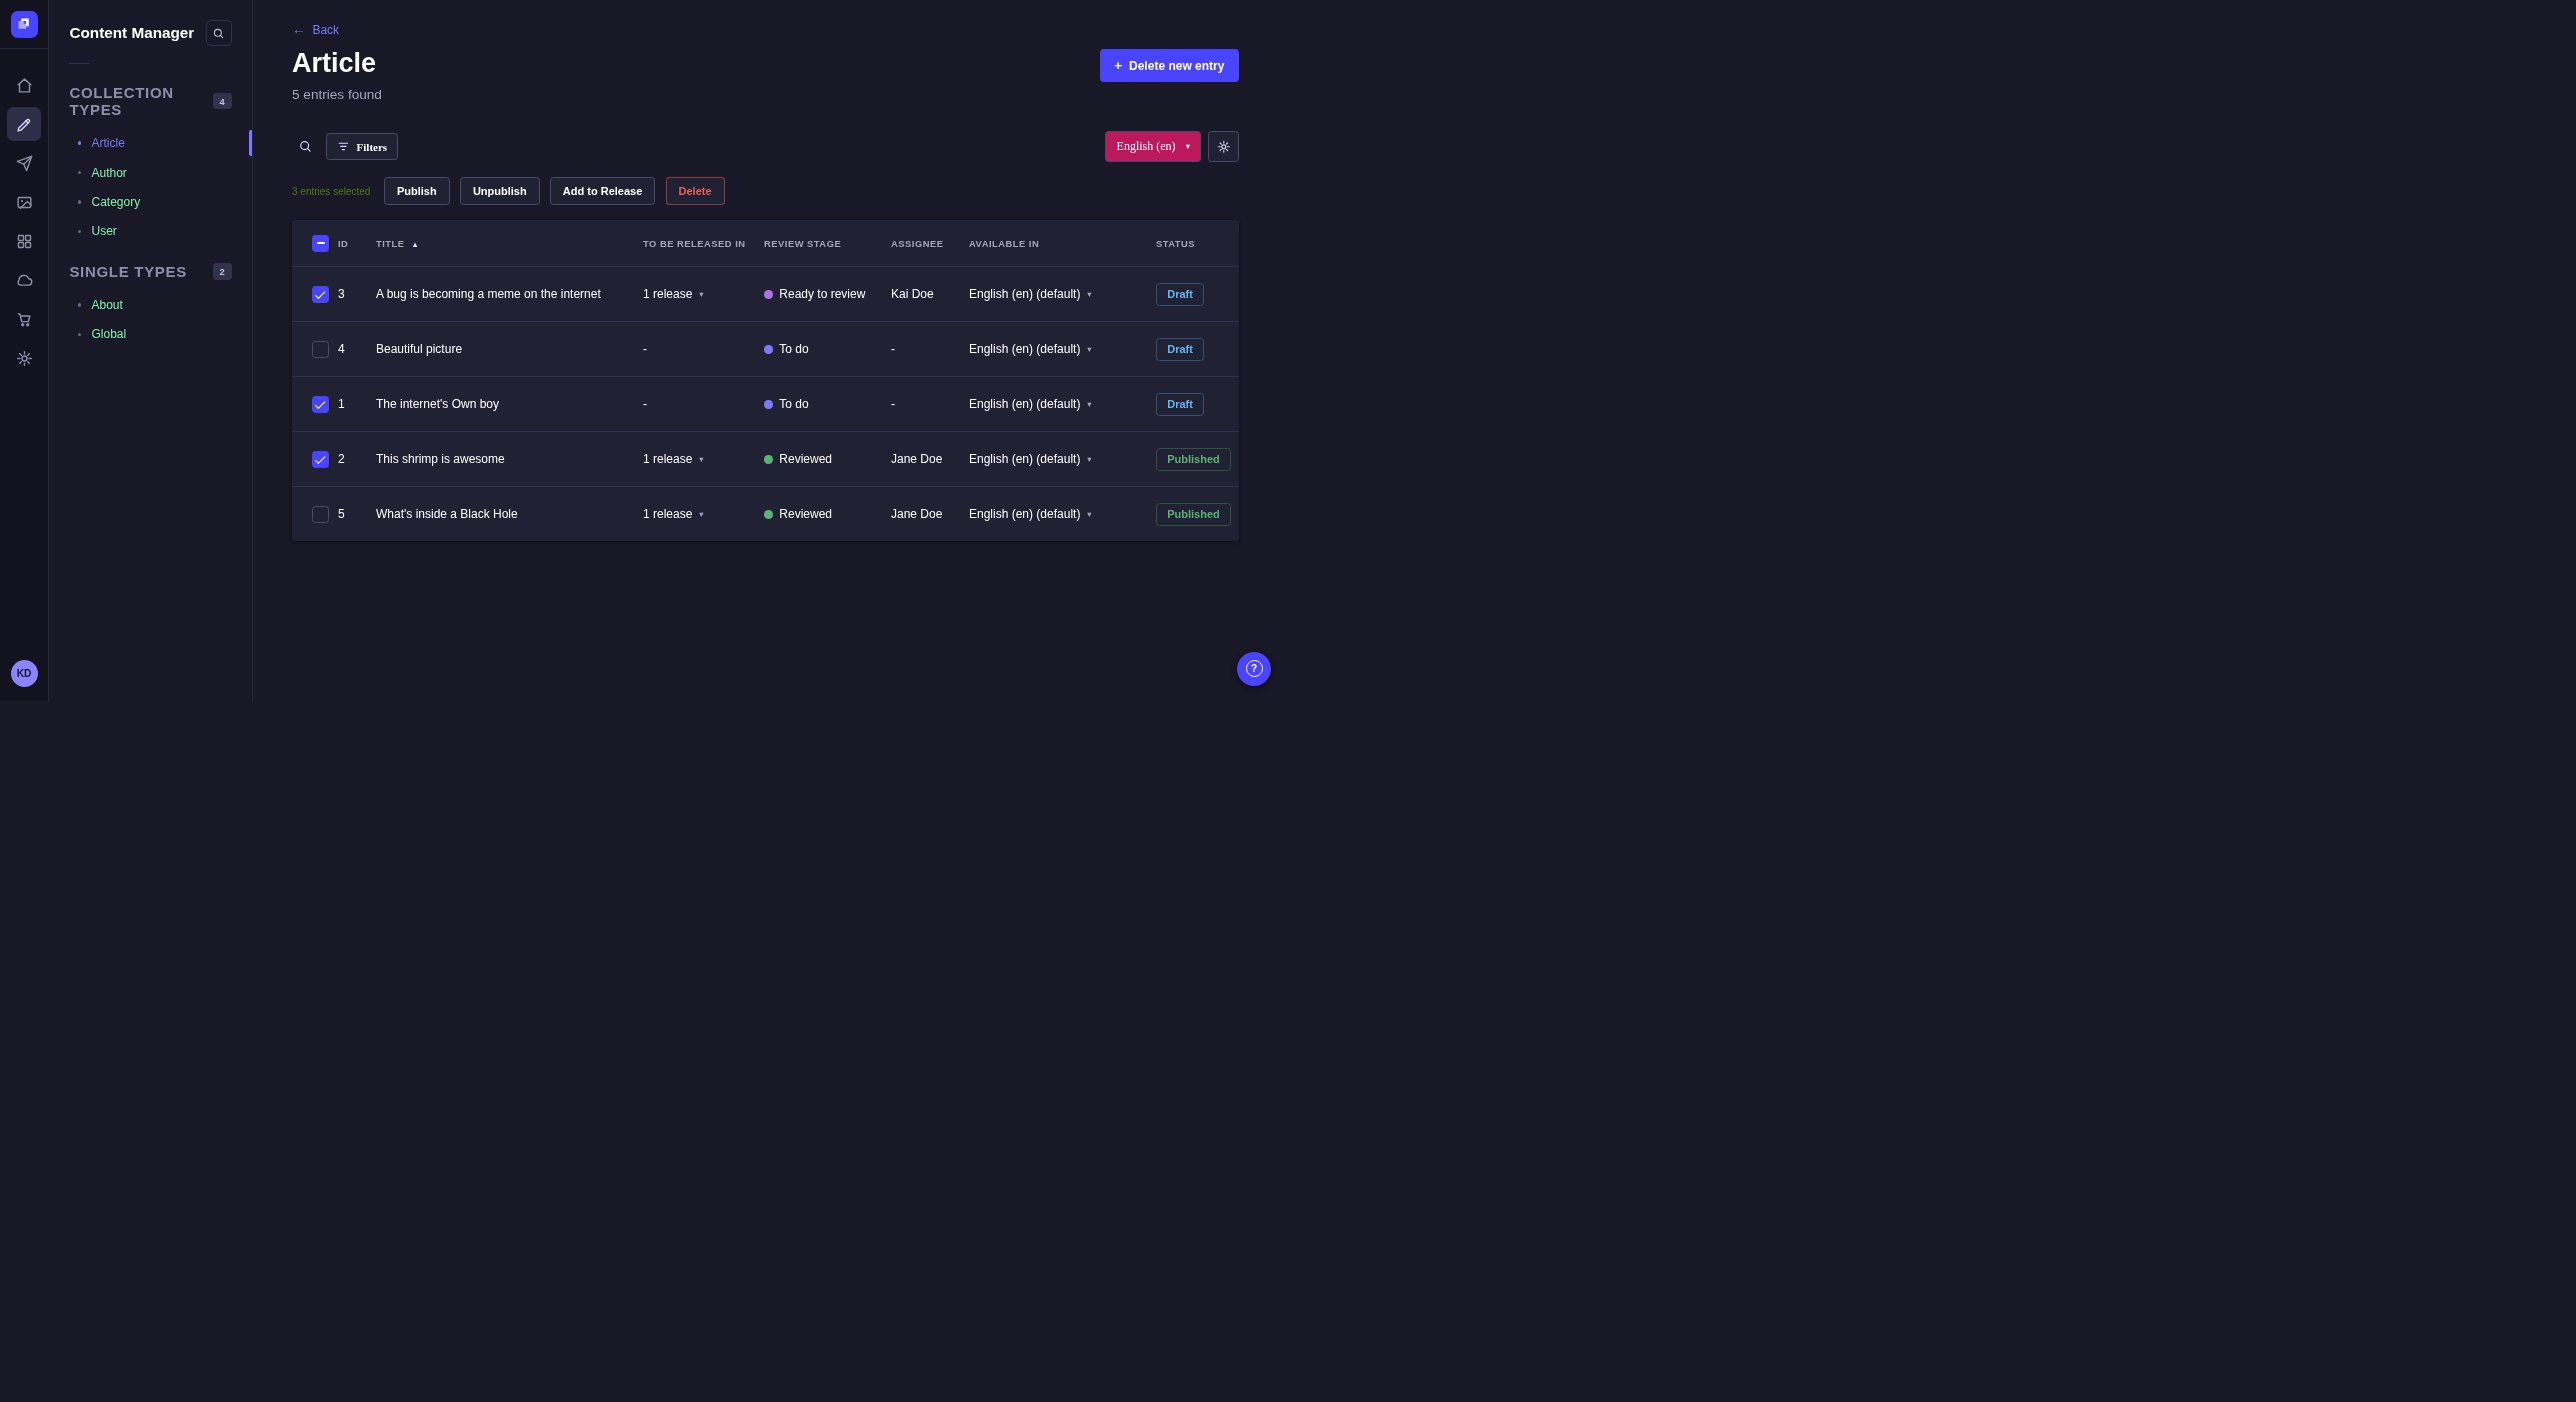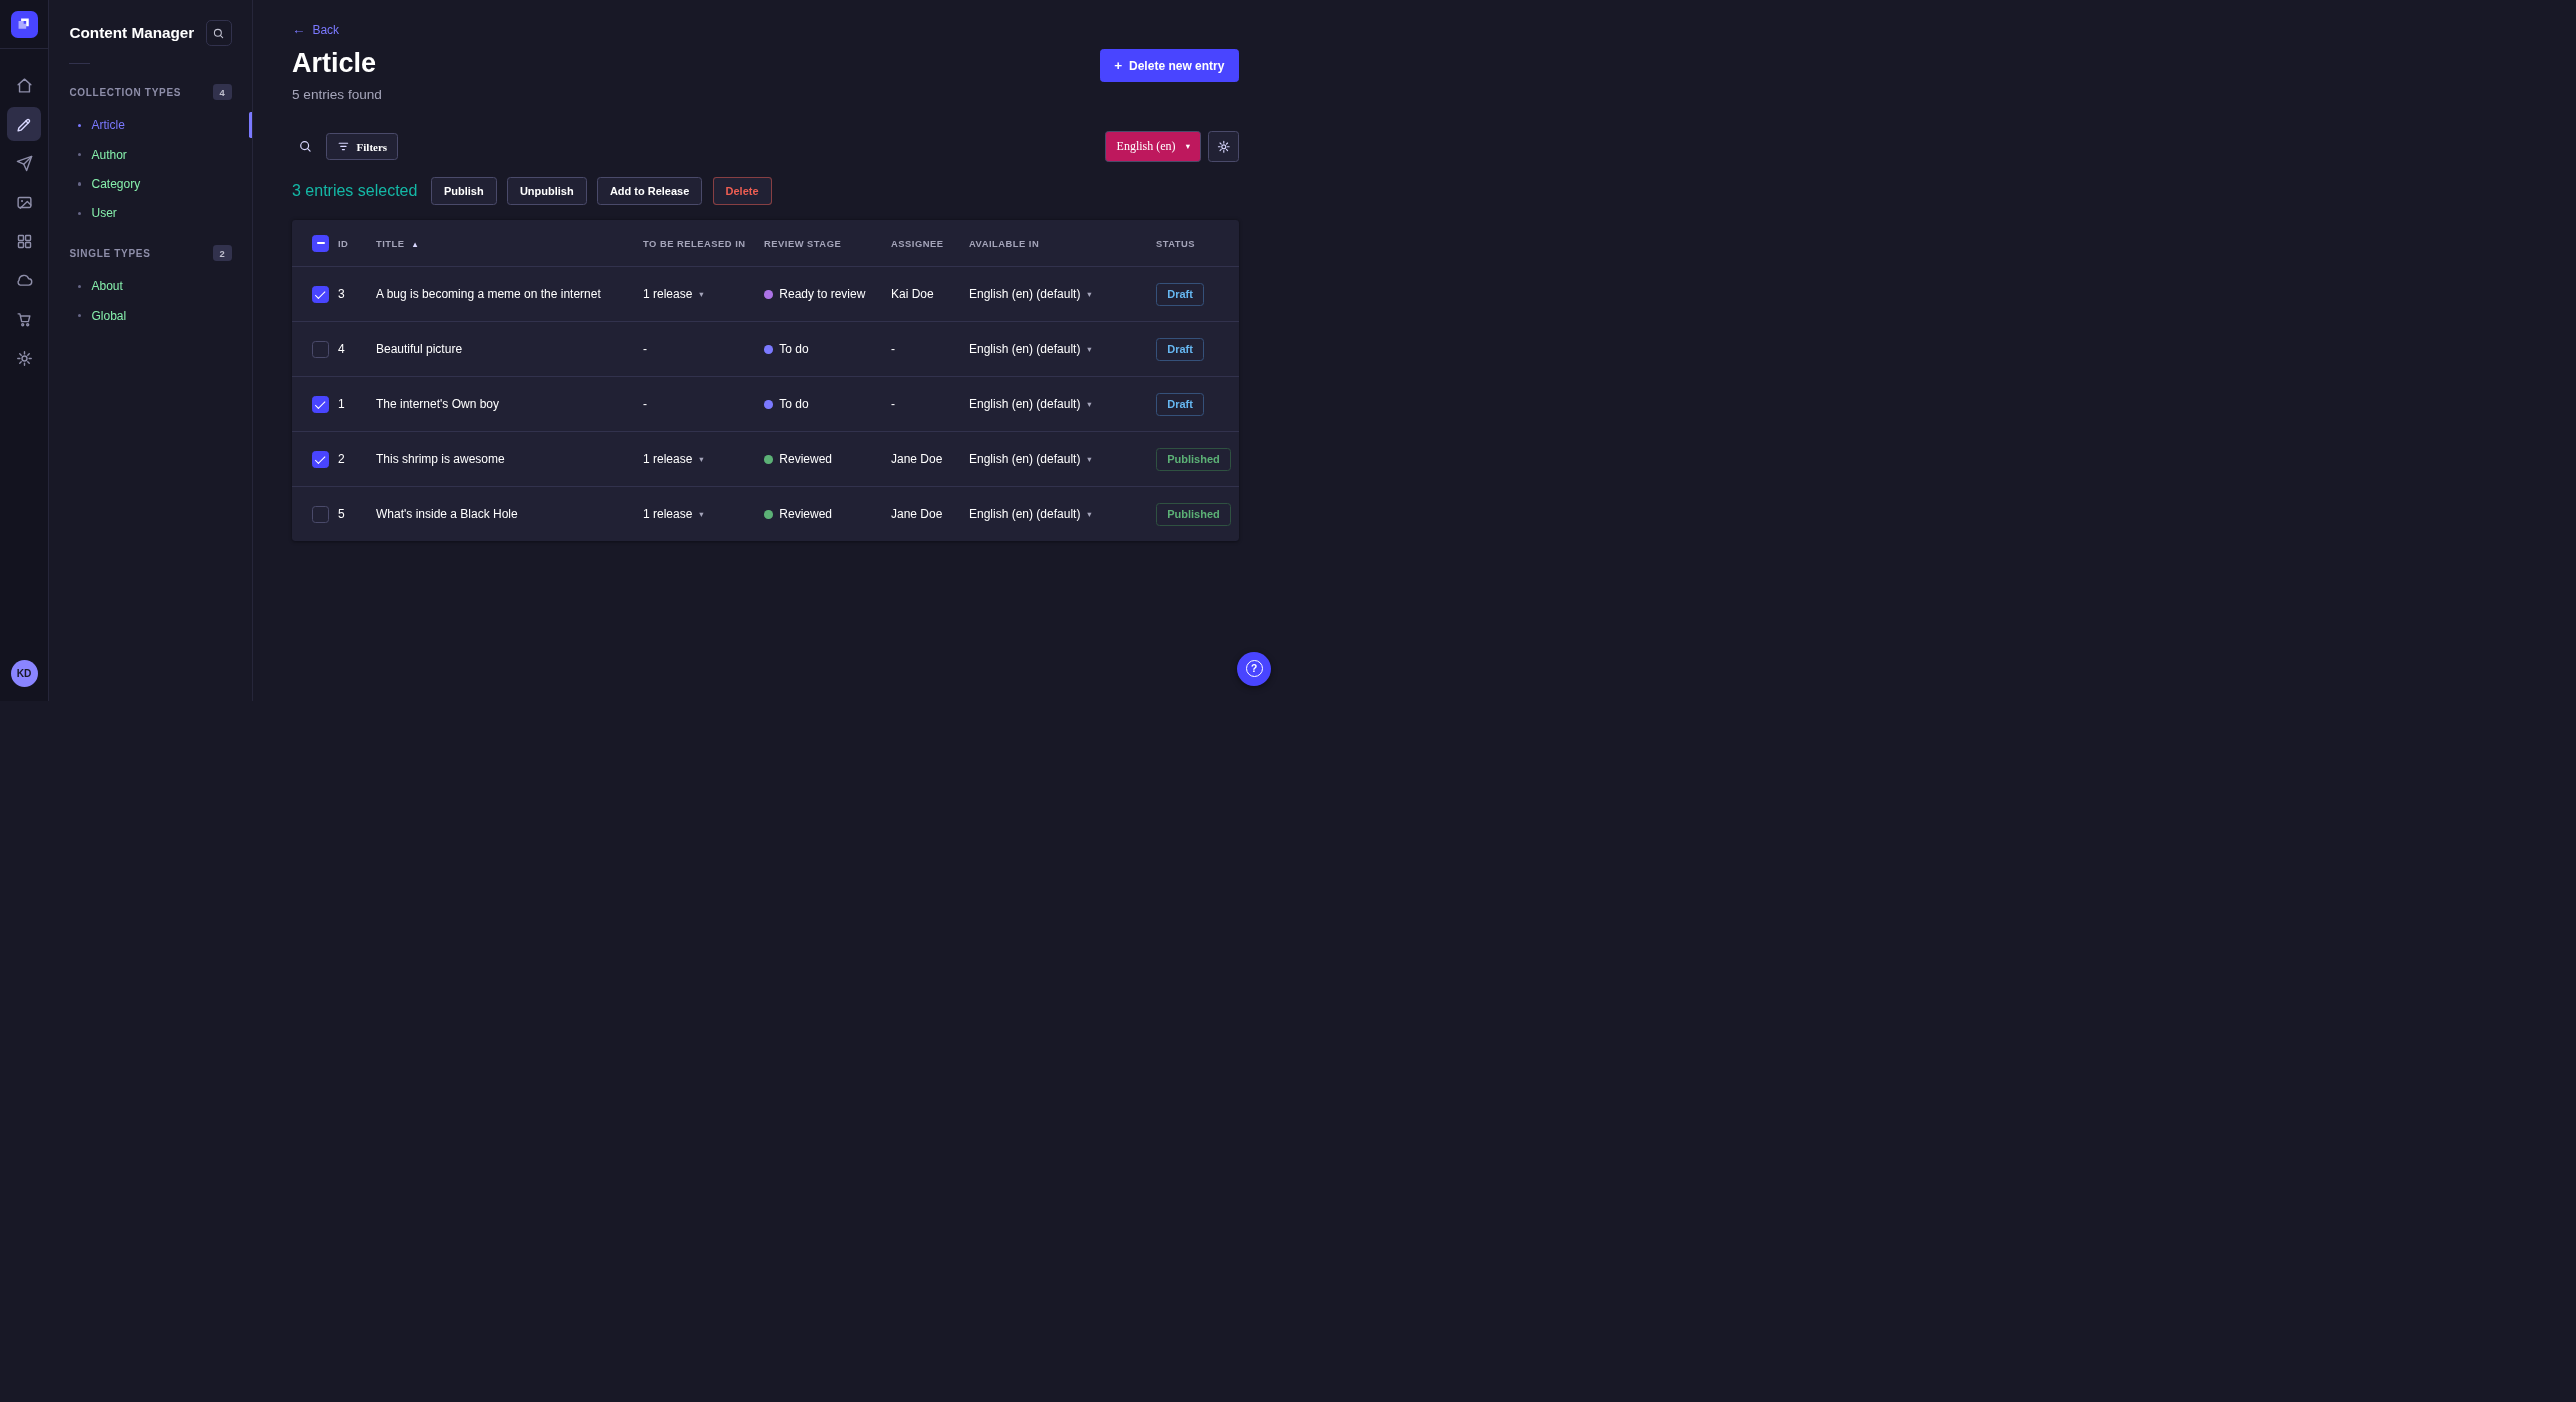--- a/index.html
+++ b/index.html
@@ -26,21 +26,21 @@
   
   .sidebar { width:204px; background:#181826; border-right:0.9px solid #26263a;
     padding:20.4px; flex-shrink:0; position:relative; }
   .sidebar-header { display:flex; align-items:center; justify-content:space-between; }
   .sidebar-title { font-size:15.3px; font-weight:bold; }
   .sidebar-search { width:25.6px; height:25.6px; border:0.9px solid #32324d; border-radius:5.1px;
     background:transparent; display:flex; align-items:center; justify-content:center; cursor:pointer; }
   .sidebar-divider { width:20.4px; height:0.9px; background:#32324d; margin:17px 0 15.3px; }
   .section-header { display:flex; align-items:center; justify-content:space-between;
     margin-top:5.1px; padding:5.1px 0; }
-  .section-label { font-size:10px; font-weight:bold; letter-spacing:0.7px; color:#8e8ea9; }
+  .section-label { font-size:15px; font-weight:bold; letter-spacing:0.7px; color:#8e8ea9; }
   .section-badge { background:#32324d; color:#c0c0cf; font-size:9.4px; font-weight:bold;
     padding:2.6px 6.8px; border-radius:3.4px; }
   .side-list { margin:5.1px 0 12px; }
   .side-item { position:relative; display:flex; align-items:center; gap:10.2px;
     padding:7.7px 8.5px; border-radius:3.4px; font-size:12px; color:#86efac; cursor:pointer; }
   .side-item .bullet { width:3.4px; height:3.4px; border-radius:50%; background:#666687; flex-shrink:0; }
   .side-item.active { color:#7b79ff; }
   .side-item.active .bullet { background:#7b79ff; }
   .side-item.active::after { content:""; position:absolute; right:-20.4px; top:1.7px;
     bottom:1.7px; width:2.6px; background:#7b79ff; border-radius:1.7px 0 0 1.7px; }
@@ -67,21 +67,21 @@
     font-weight:600; color:#fff; cursor:pointer; font-family:inherit; }
   .locale-select { display:flex; align-items:center; gap:10.2px; background:#be185d;
     border:0.9px solid #4a4a6a; border-radius:3.4px; padding:6.8px 10.2px; font-size:12px;
     color:#fff; cursor:pointer; }
   .caret { font-size:8.5px; color:#a5a5ba; line-height:1; }
   .locale-select .caret { color:#ffffff; }
   .icon-btn-square { width:31px; height:31px; background:#212134; border:0.9px solid #4a4a6a;
     border-radius:3.4px; display:flex; align-items:center; justify-content:center; cursor:pointer; }
 
   .selected-row { display:flex; align-items:center; gap:10.2px; margin-top:15.3px; }
-  .selected-text { font-size:16px; color:#14b8a6; margin-right:3.4px; }
+  .selected-text { font-size:10px; color:#4d7c0f; margin-right:3.4px; }
   .btn-action { background:#212134; border:0.9px solid #4a4a6a; border-radius:3.4px;
     padding:6.8px 12px; font-size:11px; font-weight:600; color:#fff; cursor:pointer; font-family:inherit; }
   .btn-danger { color:#ee5e52; border-color:rgba(238,94,82,0.5); }
 
   
   .table { margin-top:15.3px; background:#212134; border-radius:3.4px;
     box-shadow:0 0.9px 3.4px rgba(3,3,5,0.45); overflow:hidden; }
   .thead, .trow { display:grid;
     grid-template-columns:46px 38px minmax(0,1fr) 121px 127px 78px 187px 83px;
     align-items:center; }

